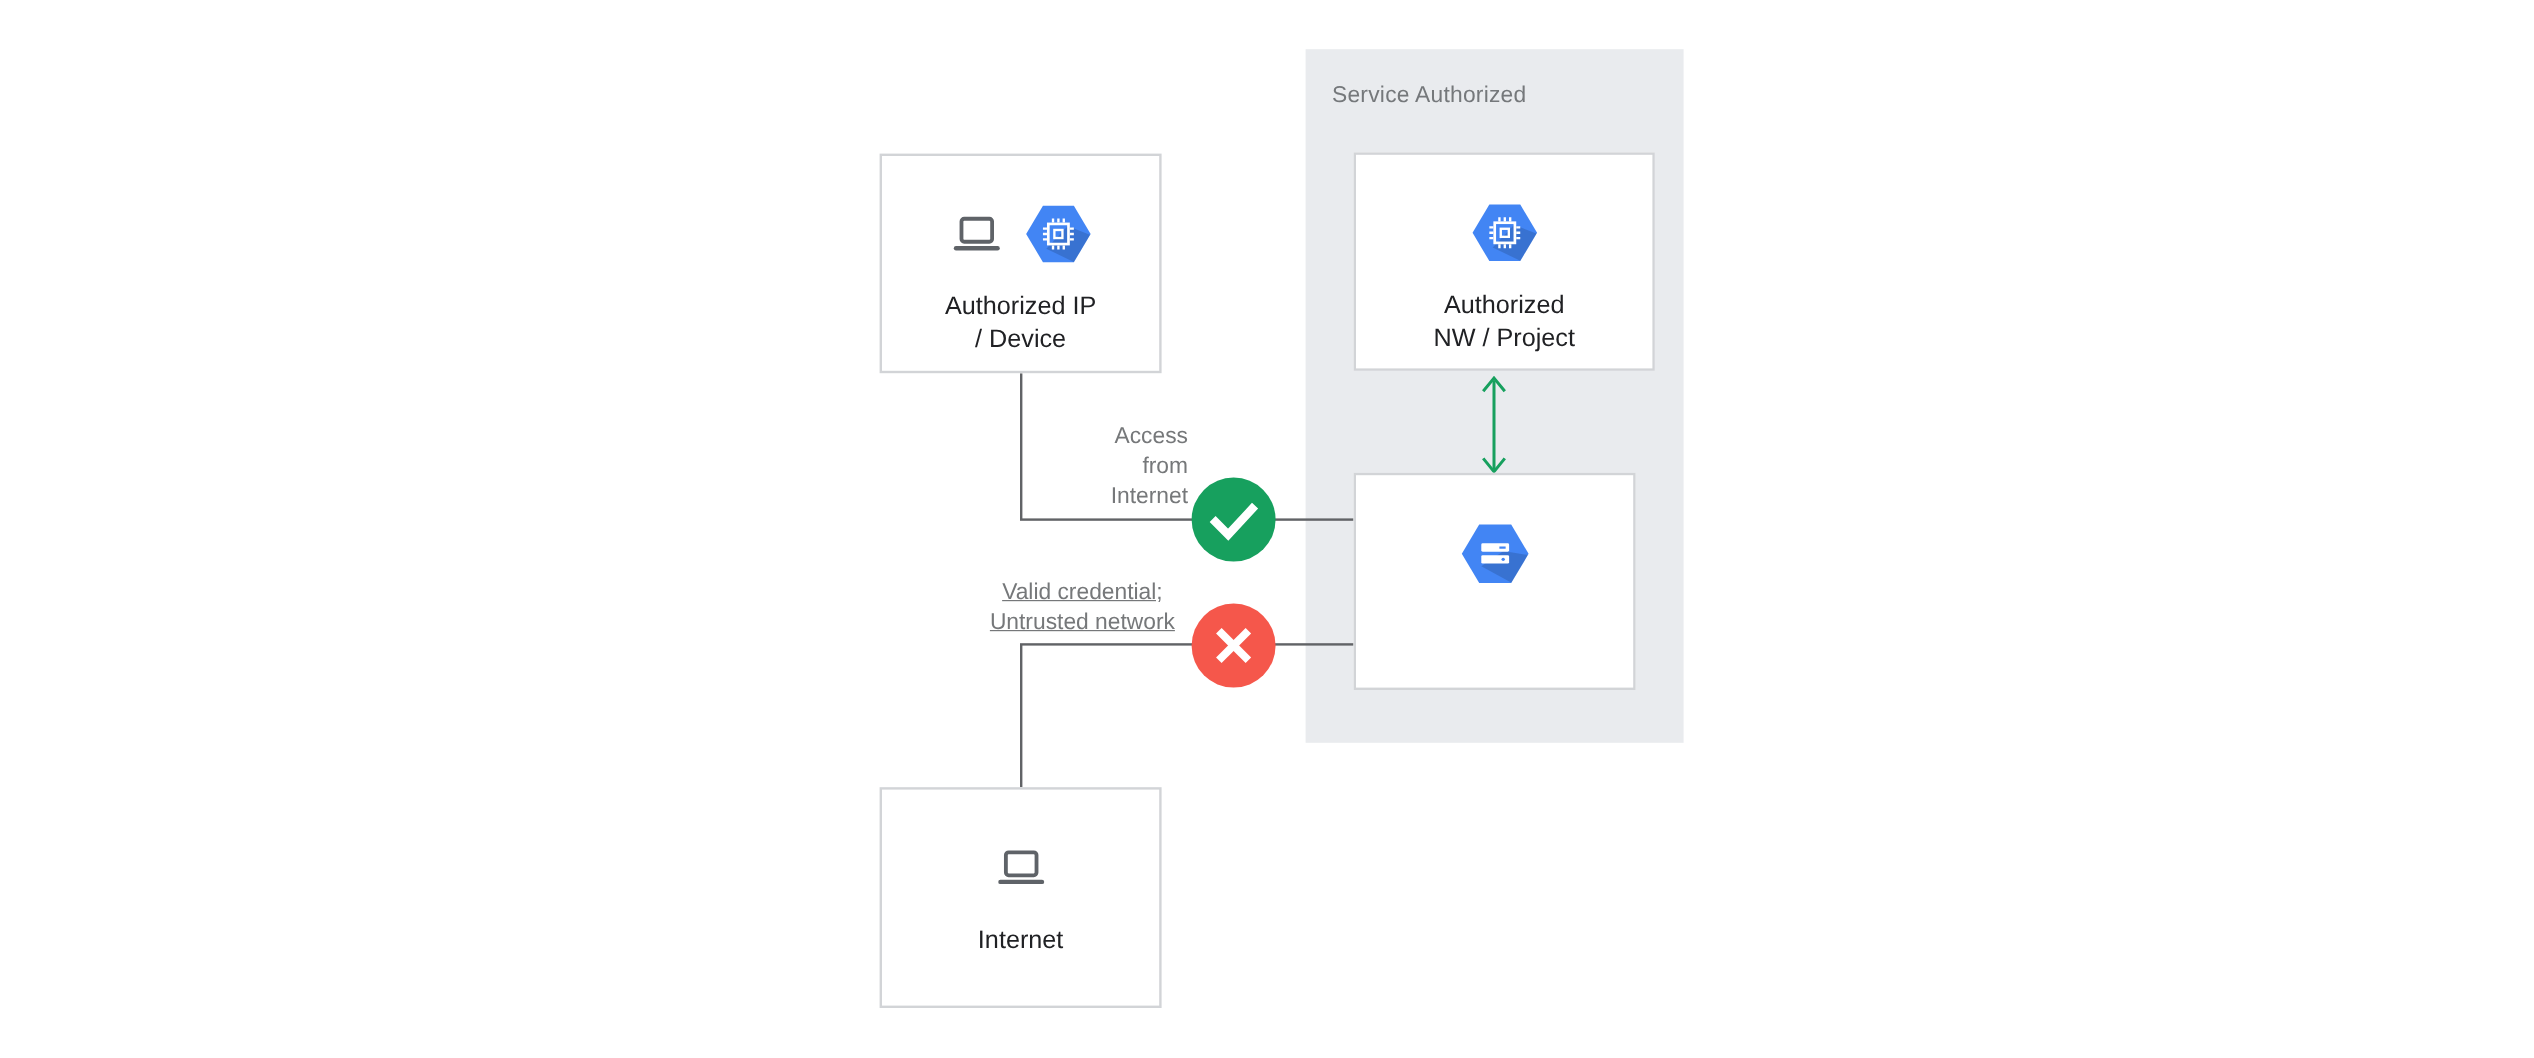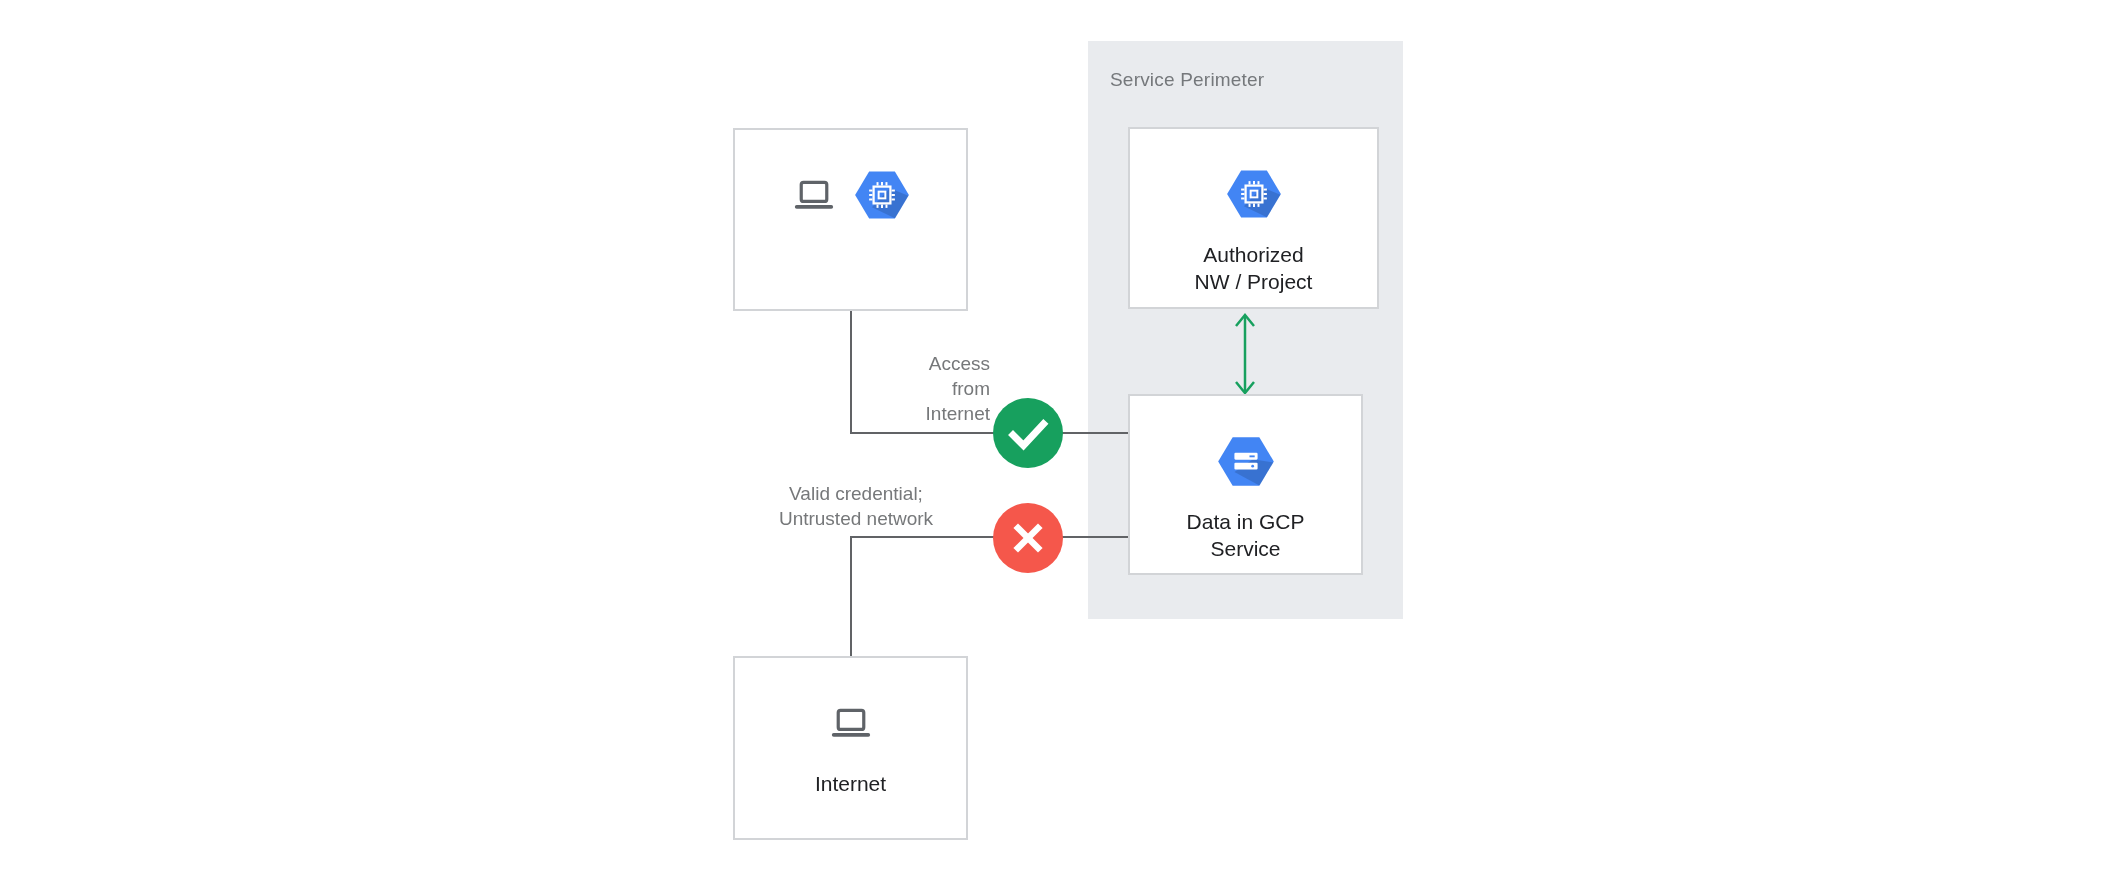--- a/index.html
+++ b/index.html
@@ -73,36 +73,36 @@
 
   .edge-label {
     position: absolute;
     font-size: 19px;
     line-height: 25px;
     color: #76787a;
     text-align: center;
     white-space: pre-line;
   }
   .edge-label-allowed { left: 838px; top: 351px; width: 152px; text-align: right; }
-  .edge-label-denied  { left: 731px; top: 481px; width: 250px; }
+  .edge-label-denied  { left: 777px; top: 481px; width: 250px; text-decoration: underline; }
 
   .perimeter-arrow {
     position: absolute;
     left: 1232px; top: 311px;
     width: 26px; height: 86px;
   }
   svg { display: block; }
 </style>
 </head>
 <body>
 
 <div class="canvas">
 
   <div class="perimeter">
-    <div class="perimeter-label">Service Perimeter</div>
+    <div class="perimeter-label">Service Authorized</div>
   </div>
 
   <div class="connector conn-allowed-v"></div>
   <div class="connector conn-allowed-h"></div>
   <div class="connector conn-denied-h"></div>
   <div class="connector conn-denied-v"></div>
 
   <div class="perimeter-arrow">
     <svg width="26" height="86" viewBox="0 0 26 86">
       <line x1="13" y1="6" x2="13" y2="80" stroke="#17a05e" stroke-width="2.5"></line>
@@ -142,20 +142,22 @@
                 <line x1="27" y1="44" x2="33" y2="44"></line>
                 <line x1="27" y1="52" x2="33" y2="52"></line>
               <line x1="67" y1="36" x2="73" y2="36"></line>
                 <line x1="67" y1="44" x2="73" y2="44"></line>
                 <line x1="67" y1="52" x2="73" y2="52"></line>
             </g>
           </g>
         </svg>
       </span>
     </div>
+    <div class="node-label">Authorized IP
+/ Device</div>
   </div>
 
   <div class="node node-auth-nw">
     <div class="node-icons">
       <span>
         <svg width="56" height="50" viewBox="0 0 100 88">
           <defs>
               <clipPath id="hexB">
                 <polygon points="27,2 73,2 98,44 73,86 27,86 2,44"></polygon>
               </clipPath>
@@ -198,22 +200,20 @@
             </defs>
           <polygon points="27,2 73,2 98,44 73,86 27,86 2,44" fill="#4285f4"></polygon>
           <polygon points="62,40 99,46 76,87 30,62" fill="#000000" opacity="0.14" clip-path="url(#hexC)"></polygon>
           <rect x="30" y="29" width="40" height="12" rx="2" fill="#ffffff"></rect>
           <rect x="30" y="46" width="40" height="12" rx="2" fill="#ffffff"></rect>
           <rect x="56" y="33.5" width="9" height="3.2" fill="#4285f4"></rect>
           <circle cx="61.5" cy="52" r="2.4" fill="#4285f4"></circle>
         </svg>
       </span>
     </div>
-    <div class="node-label">Data in GCP
-Service</div>
   </div>
 
   <div class="node node-internet">
     <div class="node-icons">
       <span>
         <svg width="44" height="31" viewBox="0 0 48 34">
           <rect x="10" y="2.5" width="28" height="21" rx="2.5" fill="none" stroke="#5f6368" stroke-width="3.5"></rect>
           <rect x="3" y="27.5" width="42" height="4" rx="2" fill="#5f6368"></rect>
         </svg>
       </span>

